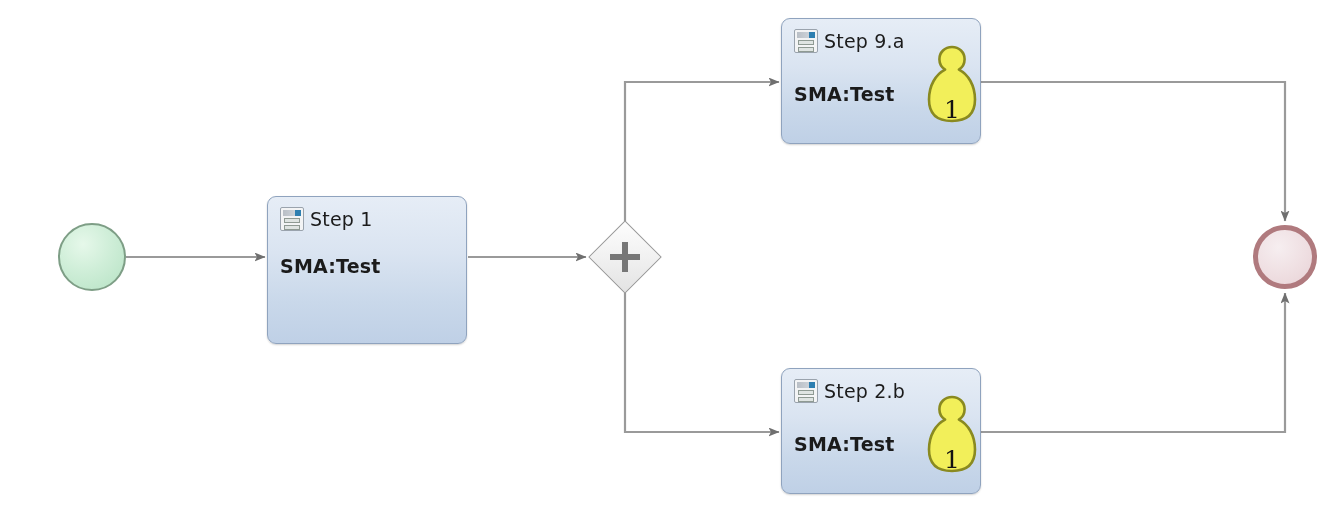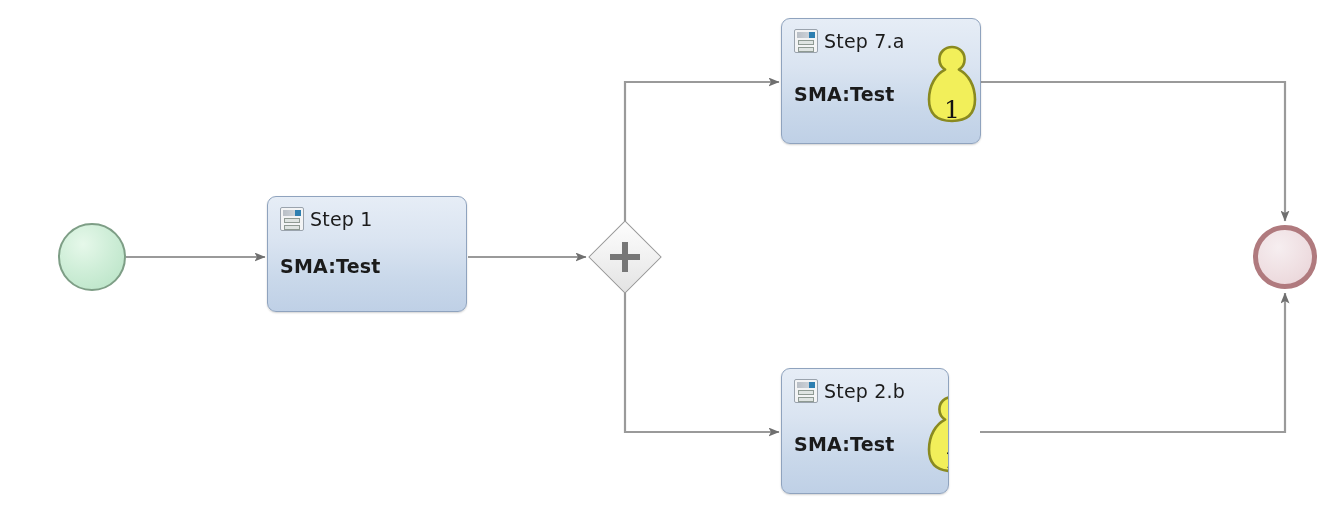--- a/index.html
+++ b/index.html
@@ -205,21 +205,21 @@
       <path d="M625,293 L625,432 L779,432" marker-end="url(#arrow)"></path>
 
       <path d="M980,82 L1285,82 L1285,221" marker-end="url(#arrow)"></path>
 
       <path d="M980,432 L1285,432 L1285,293" marker-end="url(#arrow)"></path>
     </g>
   </svg>
 
   <div class="event event-start"></div>
 
-  <div class="task" style="left:267px; top:196px; width:200px; height:116px;">
+  <div class="task" style="left:267px; top:196px; width:200px; height:148px;">
     <div class="task-title-row">
       <span class="form-icon">
         <span class="fi-head"></span>
         <span class="fi-head-tab"></span>
         <span class="fi-row fi-row-1"></span>
         <span class="fi-row fi-row-2"></span>
       </span>
       <span class="task-title">Step 1</span>
     </div>
     <div class="task-subtitle" style="top:58px;">SMA:Test</div>
@@ -232,35 +232,35 @@
   </div>
 
   <div class="task" style="left:781px; top:18px; width:200px; height:126px;">
     <div class="task-title-row">
       <span class="form-icon">
         <span class="fi-head"></span>
         <span class="fi-head-tab"></span>
         <span class="fi-row fi-row-1"></span>
         <span class="fi-row fi-row-2"></span>
       </span>
-      <span class="task-title">Step 7.a</span>
+      <span class="task-title">Step 9.a</span>
     </div>
     <div class="task-subtitle" style="top:64px;">SMA:Test</div>
     <div class="actor-badge" style="left:142px; top:24px;">
       <svg width="56" height="92" viewBox="0 0 56 92">
         <path d="M28,4 C35.2,4 40.6,9.4 40.6,16.2 C40.6,20.6 38.3,24.4 34.9,26.6
                  C44.2,31.2 51,42.4 51,56.6 C51,68.6 45.2,78 28,78
                  C10.8,78 5,68.6 5,56.6 C5,42.4 11.8,31.2 21.1,26.6
                  C17.7,24.4 15.4,20.6 15.4,16.2 C15.4,9.4 20.8,4 28,4 Z" fill="#f2ef5a" stroke="#8a8a20" stroke-width="2.6" stroke-linejoin="round"></path>
       </svg>
       <span class="actor-count">1</span>
     </div>
   </div>
 
-  <div class="task" style="left:781px; top:368px; width:168px; height:126px;">
+  <div class="task" style="left:781px; top:368px; width:200px; height:126px;">
     <div class="task-title-row">
       <span class="form-icon">
         <span class="fi-head"></span>
         <span class="fi-head-tab"></span>
         <span class="fi-row fi-row-1"></span>
         <span class="fi-row fi-row-2"></span>
       </span>
       <span class="task-title">Step 2.b</span>
     </div>
     <div class="task-subtitle" style="top:64px;">SMA:Test</div>

